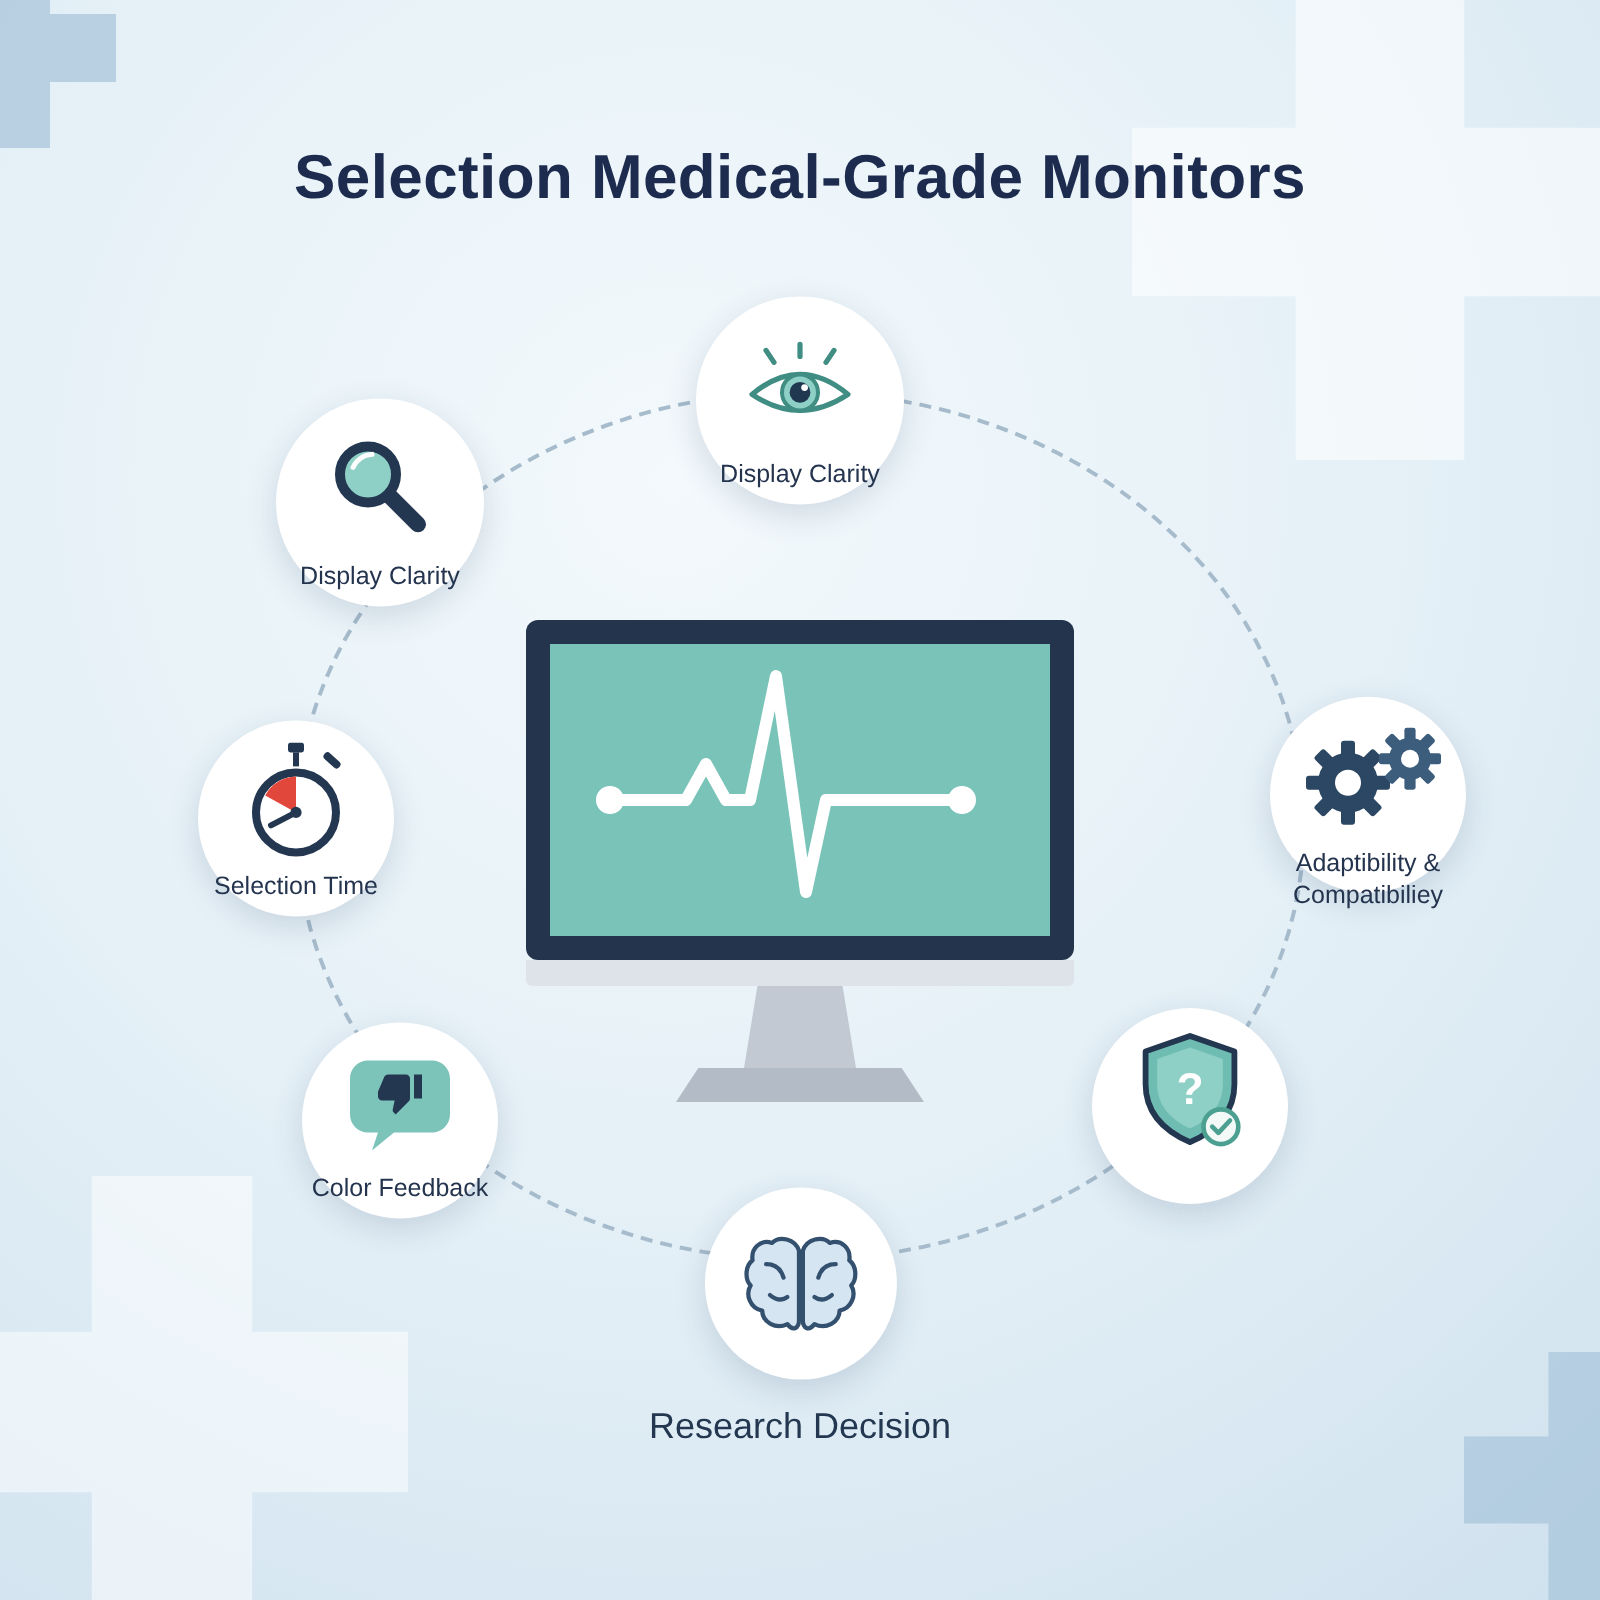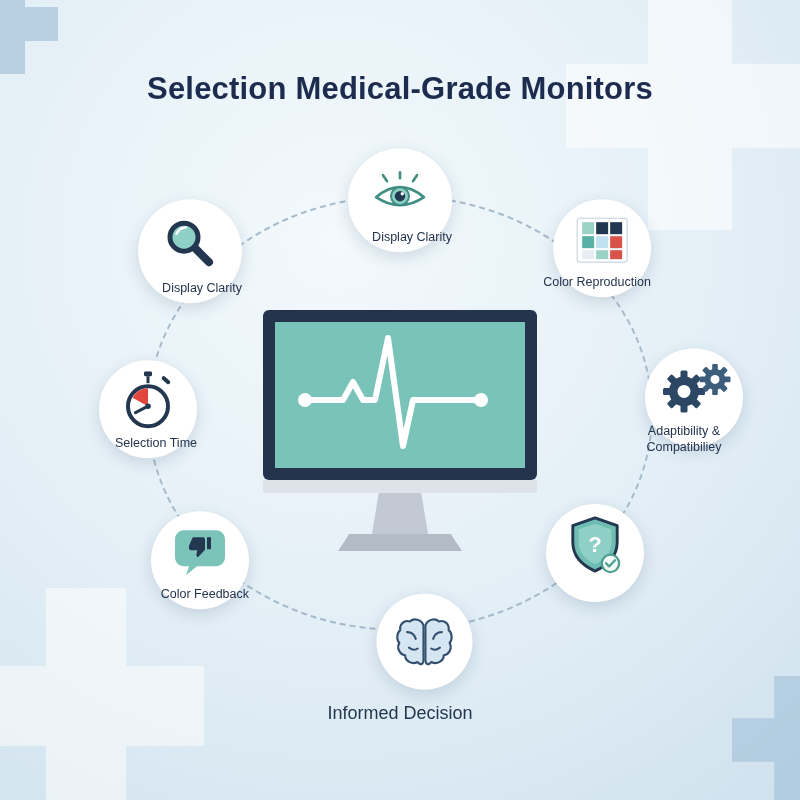--- a/index.html
+++ b/index.html
@@ -35,21 +35,21 @@
   .monitor-screen svg { display:block; width:100%; height:100%; }
   .monitor-strip { position:absolute; left:263px; top:480px; width:274px; height:13px;
     background:#dde3e9; border-radius:0 0 3px 3px; z-index:3; }
   .monitor-neck { position:absolute; left:372px; top:493px; width:56px; height:41px;
     background:#c2c9d2; clip-path:polygon(12% 0, 88% 0, 100% 100%, 0 100%); z-index:3; }
   .monitor-base { position:absolute; left:338px; top:534px; width:124px; height:17px;
     background:#b3bcc6; clip-path:polygon(9% 0, 91% 0, 100% 100%, 0 100%); z-index:3; }
 
   
   .node { position:absolute; transform:translate(-50%,-50%);
-    display:flex; flex-direction:column; align-items:flex-end; z-index:5; }
+    display:flex; flex-direction:column; align-items:center; z-index:5; }
   .n0 { left:400px; top:197px; }
   .n1 { left:597px; top:245px; }
   .n2 { left:684px; top:402px; }
   .n3 { left:595px; top:553px; }
   .n4 { left:400px; top:659px; }
   .n5 { left:200px; top:557px; }
   .n6 { left:148px; top:406px; }
   .n7 { left:190px; top:248px; }
 
   .node-circle { width:98px; height:98px; border-radius:50%; background:#ffffff;
@@ -102,37 +102,20 @@
         </g>
         <path d="M5 27 Q29 7 53 27 Q29 43 5 27 Z" fill="#ffffff" stroke="#3f8d83" stroke-width="2.6" stroke-linejoin="round"></path>
         <circle cx="29" cy="26" r="9" fill="#8fd0c6" stroke="#3f8d83" stroke-width="2"></circle>
         <circle cx="29" cy="26" r="5.2" fill="#203850"></circle>
         <circle cx="31.3" cy="23.6" r="1.7" fill="#ffffff"></circle>
       </svg>
     </div>
     <div class="node-label">Display Clarity</div>
   </div>
 
-  <div class="node n1">
-    <div class="node-circle">
-      <svg width="52" height="46" viewBox="0 0 52 46">
-        <rect x="1" y="1" width="50" height="44" rx="3" fill="#ffffff" stroke="#d4dce4" stroke-width="1.5"></rect>
-        <rect x="6" y="5" width="12" height="12" fill="#9ad2c8"></rect>
-        <rect x="20" y="5" width="12" height="12" fill="#223750"></rect>
-        <rect x="34" y="5" width="12" height="12" fill="#223750"></rect>
-        <rect x="6" y="19" width="12" height="12" fill="#57b1a5"></rect>
-        <rect x="20" y="19" width="12" height="12" fill="#bfe0ee"></rect>
-        <rect x="34" y="19" width="12" height="12" fill="#d9534a"></rect>
-        <rect x="6" y="33" width="12" height="9" fill="#e7edf2"></rect>
-        <rect x="20" y="33" width="12" height="9" fill="#9ad2c8"></rect>
-        <rect x="34" y="33" width="12" height="9" fill="#d9534a"></rect>
-      </svg>
-    </div>
-    <div class="node-label">Color Reproduction</div>
-  </div>
 
   <div class="node n2">
     <div class="node-circle">
       <svg width="74" height="60" viewBox="0 0 74 60">
         <g transform="translate(27,32)" fill="#2b4763">
           <rect x="-3.5" y="-21" width="7" height="9" rx="1.5"></rect>
           <rect x="-3.5" y="-21" width="7" height="9" rx="1.5" transform="rotate(45)"></rect>
           <rect x="-3.5" y="-21" width="7" height="9" rx="1.5" transform="rotate(90)"></rect>
           <rect x="-3.5" y="-21" width="7" height="9" rx="1.5" transform="rotate(135)"></rect>
           <rect x="-3.5" y="-21" width="7" height="9" rx="1.5" transform="rotate(180)"></rect>
@@ -177,21 +160,21 @@
         <g stroke="#33516f" stroke-width="2.2" fill="#d6e5f2" stroke-linejoin="round" stroke-linecap="round">
           <path d="M29 11 C27 5 19 3 15 7 C9 5 4 10 5 16 C1 19 1 26 4 29 C1 34 4 41 10 42 C10 48 17 52 23 49 C26 53 29 51 29 47 Z"></path>
           <path d="M31 11 C33 5 41 3 45 7 C51 5 56 10 55 16 C59 19 59 26 56 29 C59 34 56 41 50 42 C50 48 43 52 37 49 C34 53 31 51 31 47 Z"></path>
           <path d="M12 18 q7 0 9 7" fill="none"></path>
           <path d="M48 18 q-7 0 -9 7" fill="none"></path>
           <path d="M14 34 q5 4 9 1" fill="none"></path>
           <path d="M46 34 q-5 4 -9 1" fill="none"></path>
         </g>
       </svg>
     </div>
-    <div class="node-label big-label">Informed Decision</div>
+    <div class="node-label big-label">Research Decision</div>
   </div>
 
   <div class="node n5">
     <div class="node-circle">
       <svg width="56" height="52" viewBox="0 0 56 52">
         <path d="M12 4 H44 C49 4 53 8 53 13 V31 C53 36 49 40 44 40 H25 L14 49 L17 40 H12 C7 40 3 36 3 31 V13 C3 8 7 4 12 4 Z" fill="#7cc4ba"></path>
         <g transform="translate(16,10)">
           <path transform="rotate(180 12 11)" d="M1 21h4V9H1v12zm22-11c0-1.1-.9-2-2-2h-6.31l.95-4.57.03-.32c0-.41-.17-.79-.44-1.06L14.17 1 7.59 7.59C7.22 7.95 7 8.45 7 9v10c0 1.1.9 2 2 2h9c.83 0 1.54-.5 1.84-1.22l3.02-7.05c.09-.23.14-.47.14-.73v-2z" fill="#233750"></path>
         </g>
       </svg>

